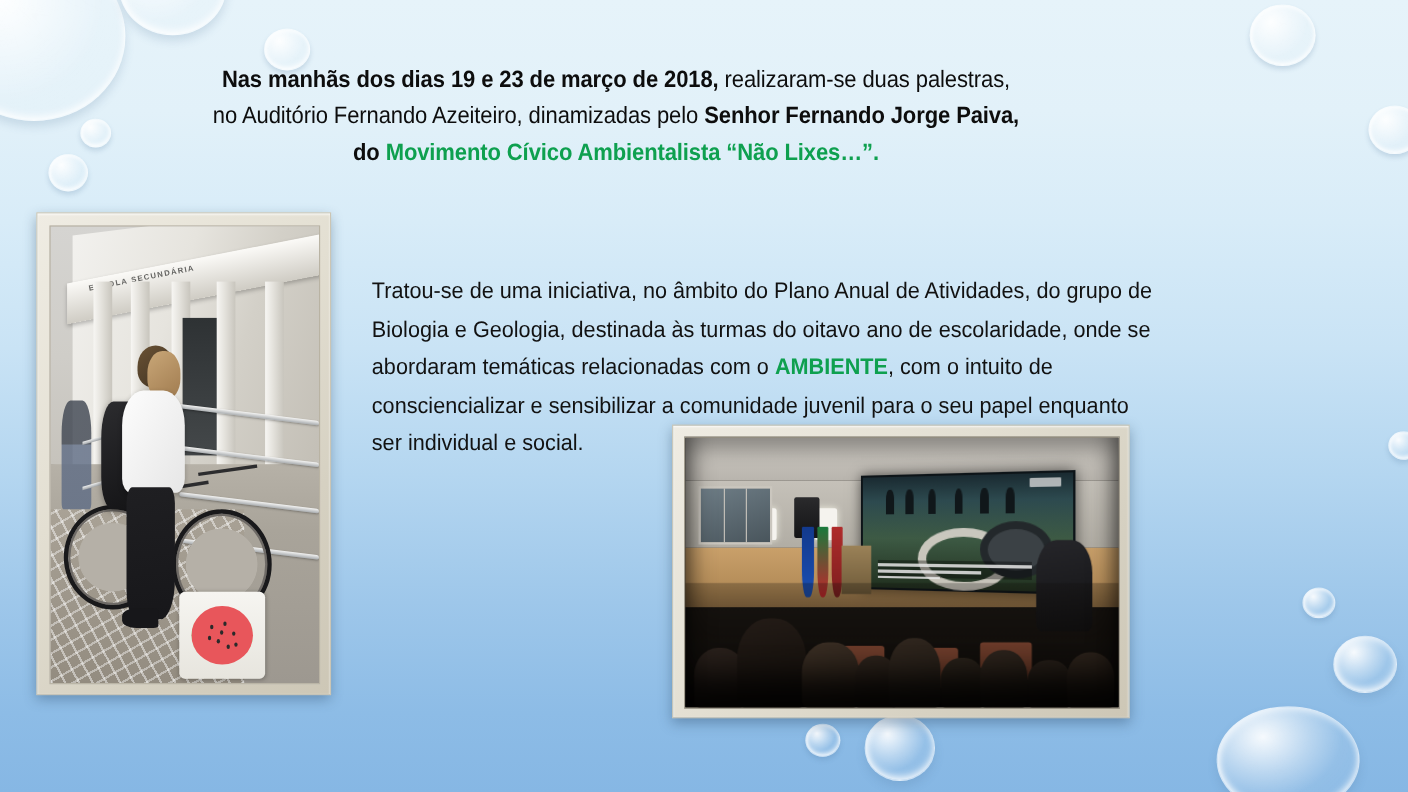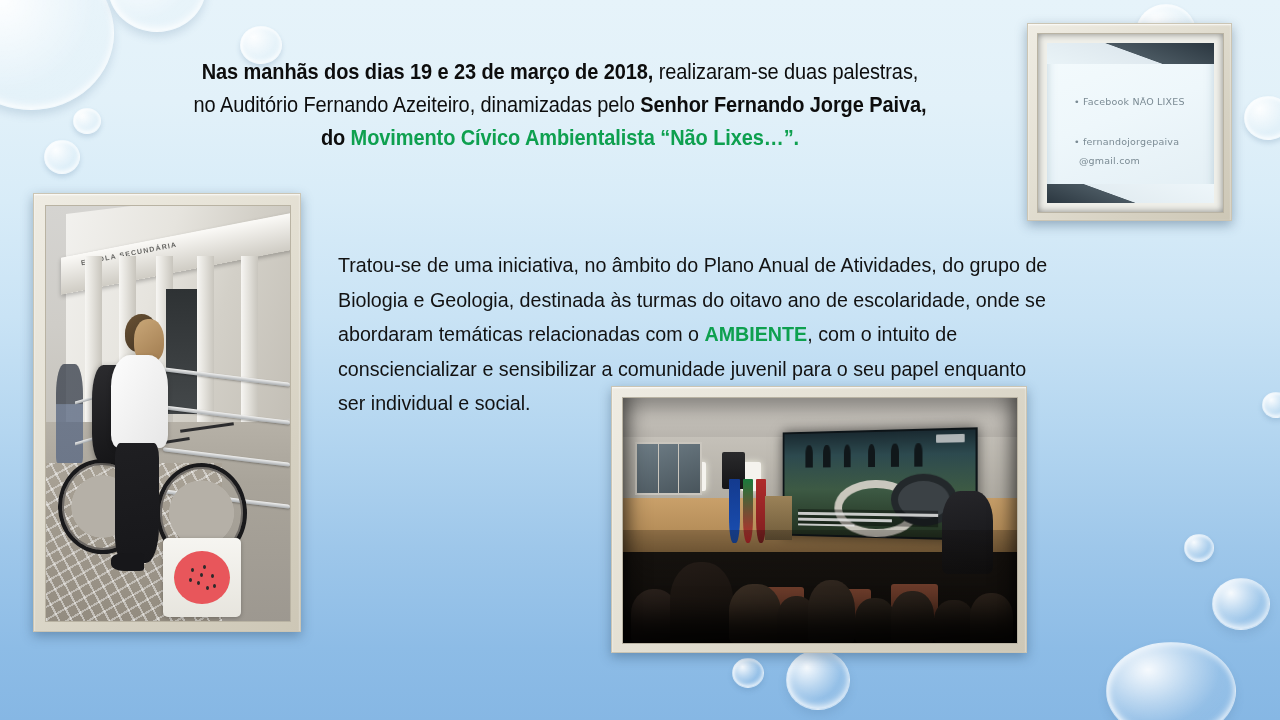--- a/index.html
+++ b/index.html
@@ -312,37 +312,20 @@
             <b style="left:40%;top:56%"></b>
           <b style="left:56%;top:66%"></b>
             <b style="left:26%;top:52%"></b>
           <b style="left:46%;top:42%"></b>
             <b style="left:70%;top:62%"></b>
         </div>
       </div>
     </div>
   </div>
 
-  <div class="frame" id="photo-slide">
-    <div class="inner">
-      <div class="pr-screen">
-        <div class="pr-dark-top"></div>
-        <div class="pr-dark-bot"></div>
-        <div class="pr-line pr-l1">
-          <span>•</span>
-          <span>Facebook NÃO LIXES</span>
-        </div>
-        <div class="pr-line pr-l2">
-          <span>•</span>
-          <span>fernandojorgepaiva</span>
-        </div>
-        <div class="pr-line pr-l3">@gmail.com</div>
-      </div>
-    </div>
-  </div>
 
   <div class="frame" id="photo-aud">
     <div class="inner">
       <div class="au-ceiling"></div>
       <div class="au-wallup"></div>
       <div class="au-wood"></div>
       <div class="au-light a"></div>
       <div class="au-light b"></div>
       <div class="au-win">
           <i></i>

